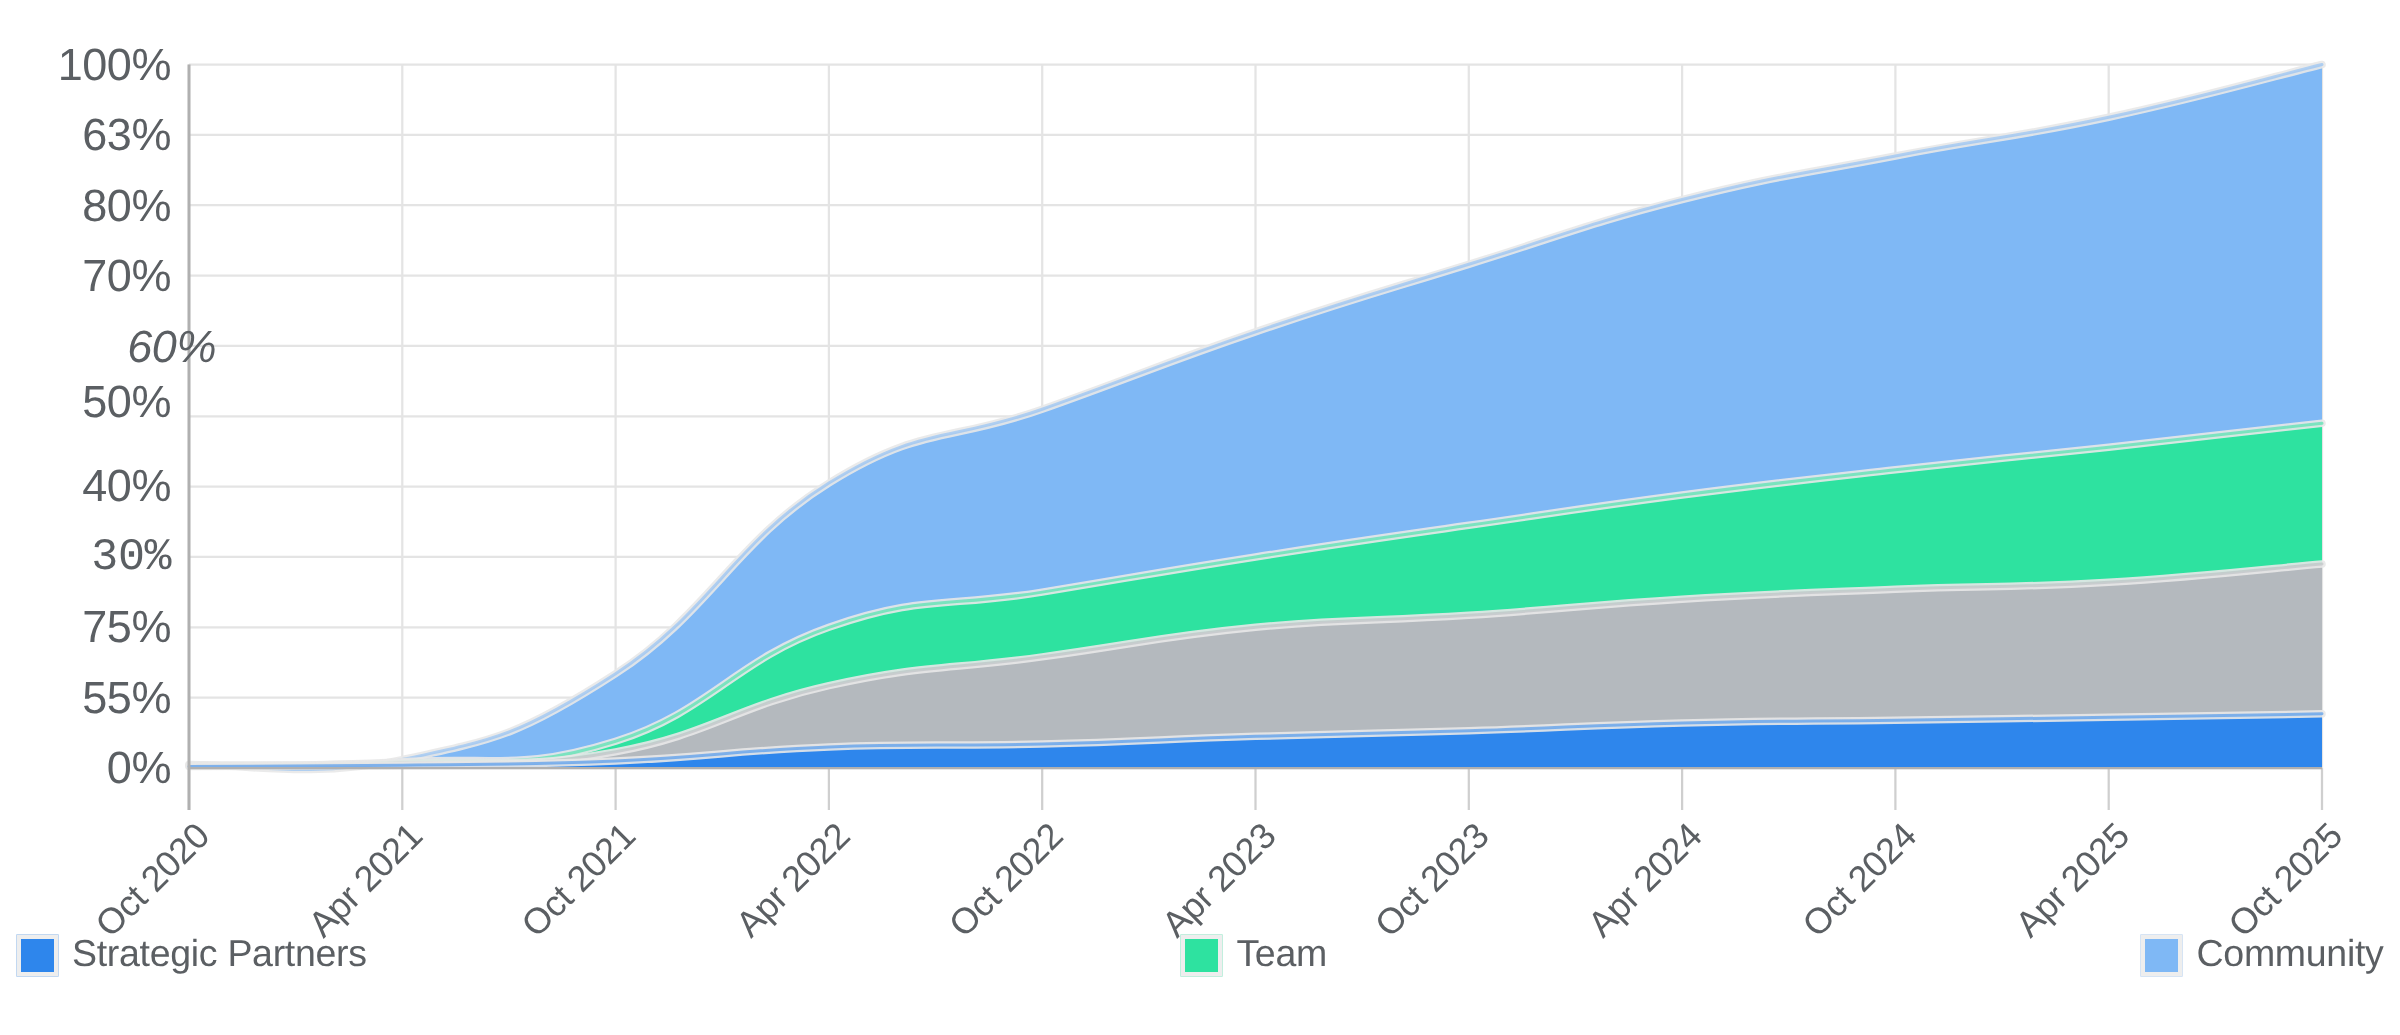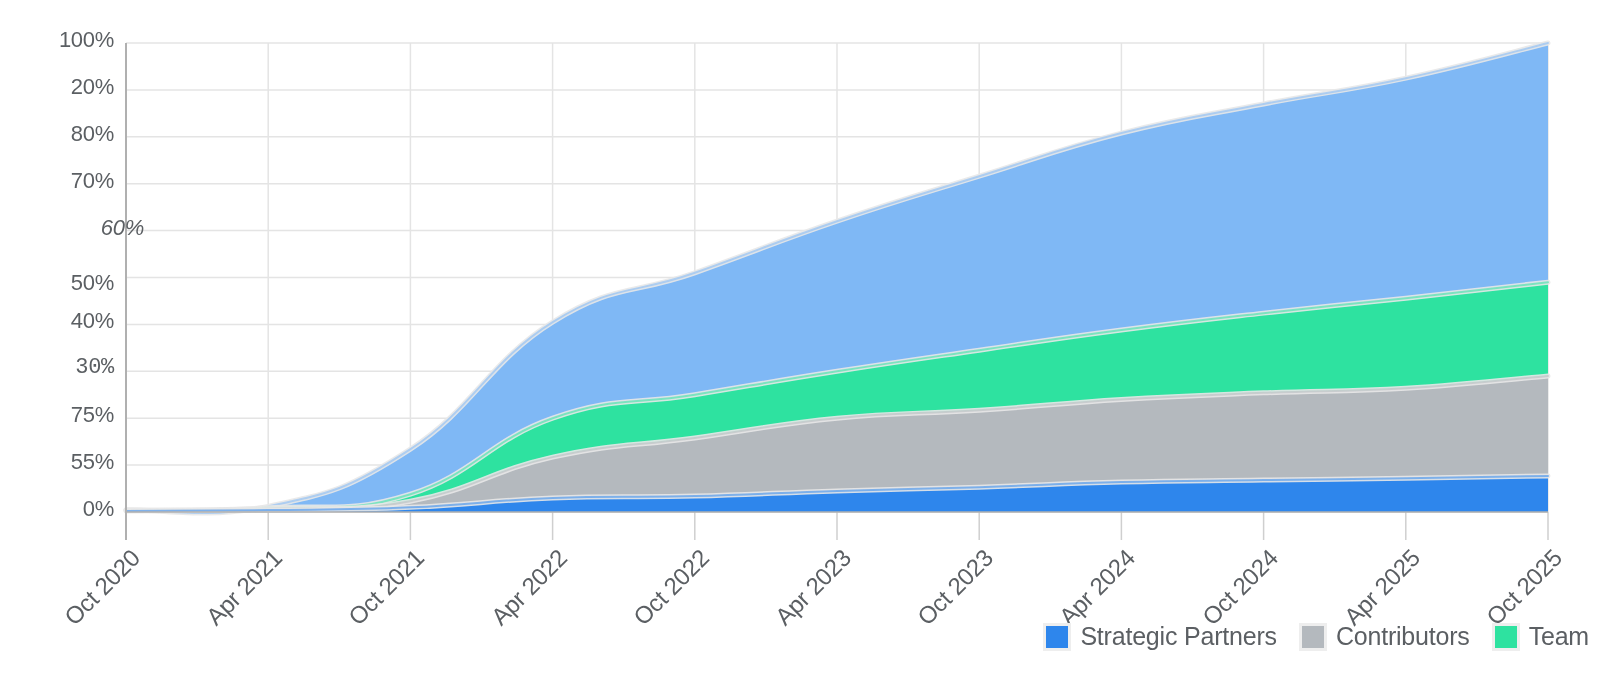--- a/index.html
+++ b/index.html
@@ -19,21 +19,21 @@
     height: 690px;
   }
   #plot-svg {
     position: absolute;
     left: 0;
     top: 0;
   }
   .y-tick-label {
     position: absolute;
     text-align: right;
-    font-size: 22px;
+    font-size: 30px;
     color: #5b5f63;
     font-family: "Liberation Sans", sans-serif;
     white-space: nowrap;
     letter-spacing: -0.3px;
   }
   .x-tick-label {
     position: absolute;
     font-size: 24px;
     color: #5b5f63;
     font-family: "Liberation Sans", sans-serif;
@@ -43,21 +43,21 @@
     text-align: right;
     letter-spacing: -0.3px;
   }
   #legend {
     position: absolute;
     left: 0;
     top: 622px;
     width: 1600px;
     display: flex;
     flex-direction: row;
-    justify-content: flex-end;
+    justify-content: space-between;
     align-items: center;
     gap: 0px;
   }
   .legend-item {
     display: flex;
     flex-direction: row;
     align-items: center;
     margin: 0 11px;
   }
   .legend-swatch {
@@ -138,25 +138,25 @@
         <line x1="126" x2="1548" y1="512" y2="512" stroke="#b0b0b0" stroke-width="1.5"></line>
       </g>
   </svg>
 
   <div id="y-tick-labels">
       <div class="y-tick-label" style="right: 1486px; top: 496px;">0%</div>
       <div class="y-tick-label" style="right: 1486px; top: 449.1px;">55%</div>
       <div class="y-tick-label" style="right: 1486px; top: 402.2px;">75%</div>
       <div class="y-tick-label" style="right: 1486px; top: 355.3px; font-family: Liberation Mono, monospace;">30%</div>
       <div class="y-tick-label" style="right: 1486px; top: 308.4px;">40%</div>
-      <div class="y-tick-label" style="right: 1486px; top: 270px;">50%</div>
+      <div class="y-tick-label" style="right: 1486px; top: 252px;">50%</div>
       <div class="y-tick-label" style="right: 1456px; top: 214.6px; font-style: italic;">60%</div>
       <div class="y-tick-label" style="right: 1486px; top: 167.7px;">70%</div>
       <div class="y-tick-label" style="right: 1486px; top: 120.8px;">80%</div>
-      <div class="y-tick-label" style="right: 1486px; top: 73.9px;">20%</div>
+      <div class="y-tick-label" style="right: 1486px; top: 73.9px;">63%</div>
       <div class="y-tick-label" style="right: 1486px; top: 27px;">100%</div>
     </div>
   <div id="x-tick-labels">
       <div class="x-tick-label" style="left: -274px; top: 544px; width: 400px;">Oct 2020</div>
       <div class="x-tick-label" style="left: -131.8px; top: 544px; width: 400px;">Apr 2021</div>
       <div class="x-tick-label" style="left: 10.4px; top: 544px; width: 400px;">Oct 2021</div>
       <div class="x-tick-label" style="left: 152.6px; top: 544px; width: 400px;">Apr 2022</div>
       <div class="x-tick-label" style="left: 294.8px; top: 544px; width: 400px;">Oct 2022</div>
       <div class="x-tick-label" style="left: 437px; top: 544px; width: 400px;">Apr 2023</div>
       <div class="x-tick-label" style="left: 579.2px; top: 544px; width: 400px;">Oct 2023</div>
@@ -165,22 +165,22 @@
       <div class="x-tick-label" style="left: 1005.8px; top: 544px; width: 400px;">Apr 2025</div>
       <div class="x-tick-label" style="left: 1148px; top: 544px; width: 400px;">Oct 2025</div>
     </div>
 
   <div id="legend">
       <div class="legend-item">
         <span class="legend-swatch" style="background: rgb(46, 134, 236);"></span>
         <span class="legend-text">Strategic Partners</span>
       </div>
       <div class="legend-item">
-        <span class="legend-swatch" style="background: rgb(180, 185, 190);"></span>
-        <span class="legend-text">Contributors</span>
+        <span class="legend-swatch" style="background: rgb(46, 226, 160);"></span>
+        <span class="legend-text">Team</span>
       </div>
       <div class="legend-item">
-        <span class="legend-swatch" style="background: rgb(46, 226, 160);"></span>
-        <span class="legend-text">Team</span>
+        <span class="legend-swatch" style="background: rgb(127, 184, 245);"></span>
+        <span class="legend-text">Community</span>
       </div>
     </div>
 
 </div>
 
 </body></html>

